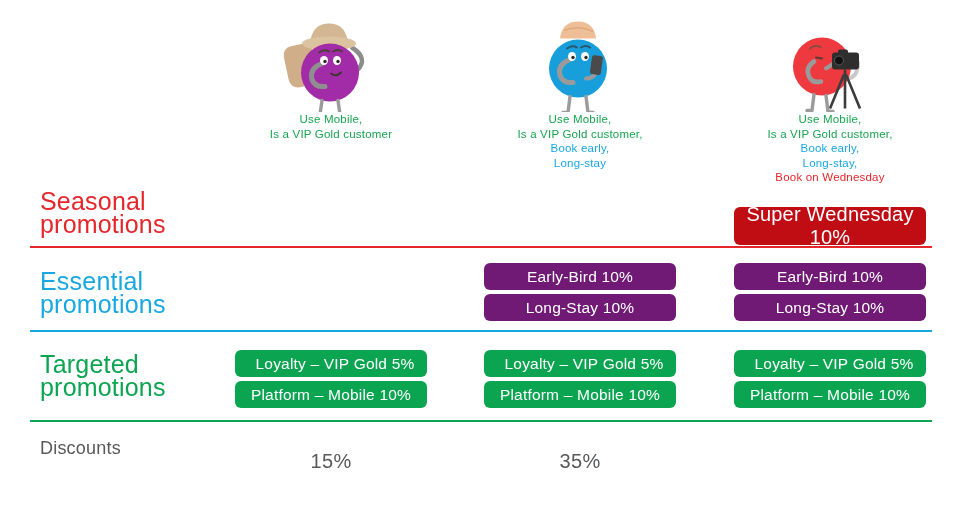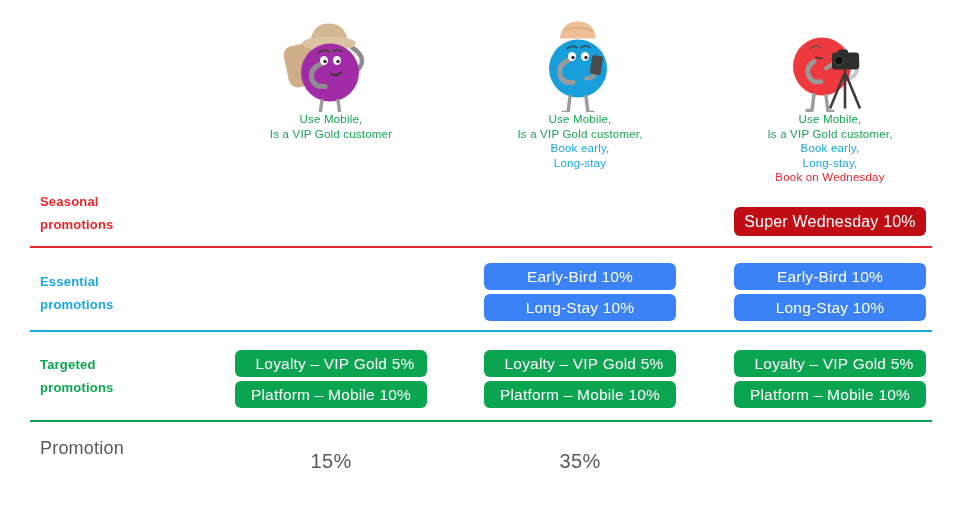--- a/index.html
+++ b/index.html
@@ -10,34 +10,34 @@
   .char-svg { position:absolute; top:16px; width:120px; height:96px; }
   .char1 { left:272px; } .char2 { left:520px; } .char3 { left:772px; }
 
   .caption { position:absolute; top:112px; width:240px; text-align:center;
     font-size:11.5px; line-height:14.5px; letter-spacing:.2px; }
   .cap1 { left:211px; } .cap2 { left:460px; } .cap3 { left:710px; }
   .tone-green { color:#17a550; }
   .tone-blue  { color:#18a8e1; }
   .tone-red   { color:#e5262b; }
 
-  .row-label { position:absolute; left:40px; font-size:13px; font-weight:700;
+  .row-label { position:absolute; left:40px; font-size:25px; font-weight:400;
     line-height:23px; letter-spacing:.2px; }
   .lbl-seasonal { top:190px; color:#e5262b; }
   .lbl-essential { top:270px; color:#18a8e1; }
   .lbl-targeted { top:353px; color:#0ba551; }
   .lbl-stacked { top:437px; color:#58595b; font-weight:500; font-size:18px; }
 
   .pill { position:absolute; width:192px; height:27px; border-radius:6px;
     color:#fff; font-size:15.5px; display:flex; align-items:center;
     justify-content:center; border:none; cursor:pointer; padding:0;
     font-family:"Liberation Sans", sans-serif; letter-spacing:.2px; }
-  .pill-blue { background:#3b82f6;text-align:right; }
+  .pill-blue { background:#701a75;text-align:right; }
   .pill-green { background:#0ba551; }
-  .pill-darkred { background:#c00d14; height:29px; font-size:16px; }
+  .pill-darkred { background:#c00d14; height:38px; font-size:20px; }
 
   .colA { left:235px; } .colB { left:484px; } .colC { left:734px; }
   .r-season { top:207px; }
   .r-ess1 { top:263px; } .r-ess2 { top:294px; }
   .r-tar1 { top:350px;padding-left:8px; } .r-tar2 { top:381px; }
 
   .divider { position:absolute; left:30px; width:902px; height:2px; border:none; }
   .div-red { top:246px; background:#e5262b; }
   .div-blue { top:330px; background:#18a8e1; }
   .div-green { top:420px; background:#0ba551; }
@@ -143,18 +143,18 @@
   </div>
   <button class="pill pill-green colA r-tar1">Loyalty – VIP Gold 5%</button>
   <button class="pill pill-green colA r-tar2">Platform – Mobile 10%</button>
   <button class="pill pill-green colB r-tar1">Loyalty – VIP Gold 5%</button>
   <button class="pill pill-green colB r-tar2">Platform – Mobile 10%</button>
   <button class="pill pill-green colC r-tar1">Loyalty – VIP Gold 5%</button>
   <button class="pill pill-green colC r-tar2">Platform – Mobile 10%</button>
   <div class="divider div-green"></div>
 
   <div class="row-label lbl-stacked">
-    <div>Promotion</div>
+    <div>Discounts</div>
   </div>
   <div class="pct colA">15%</div>
   <div class="pct colB">35%</div>
 
 </div>
 
 </body></html>

